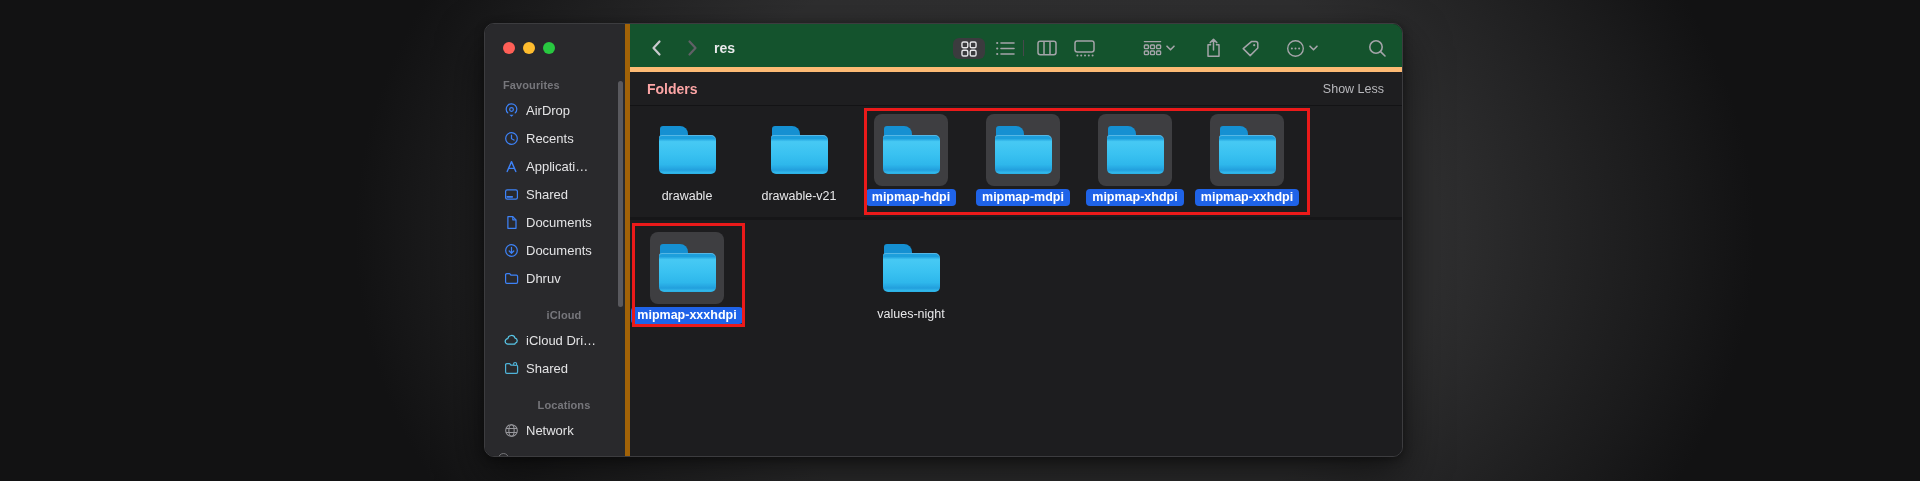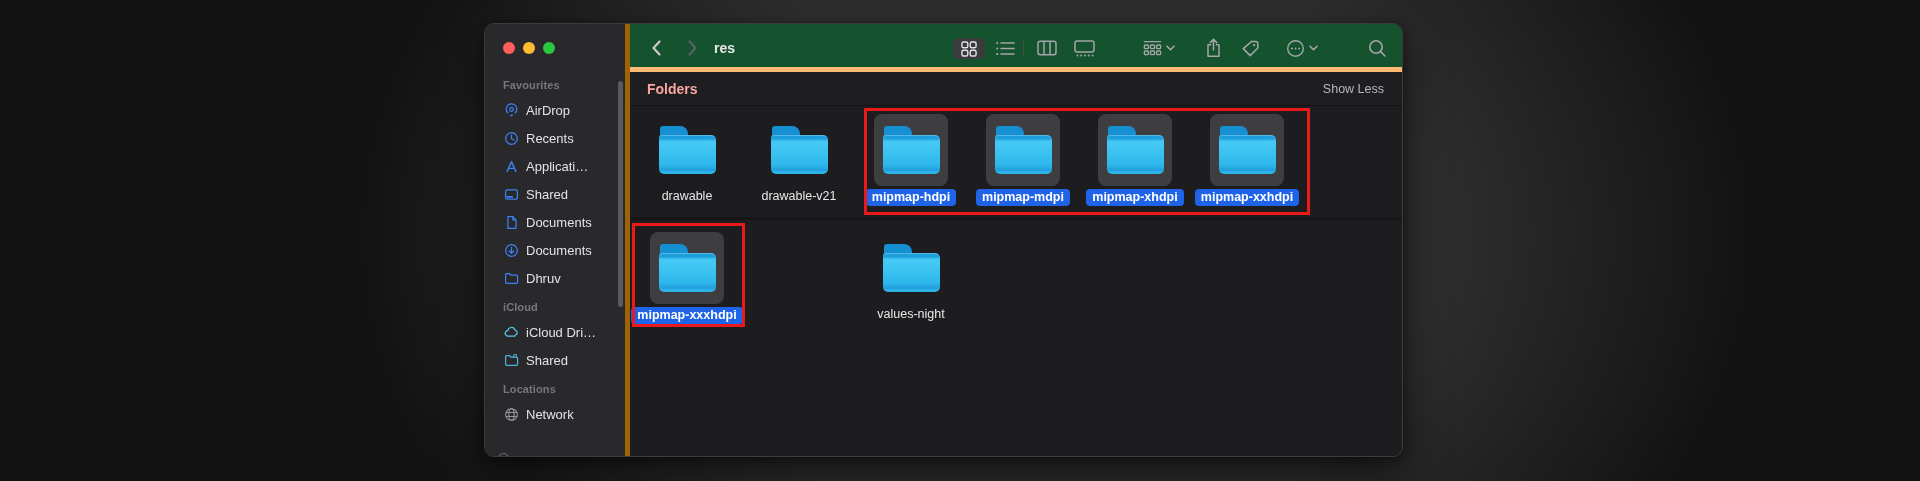--- a/index.html
+++ b/index.html
@@ -25,21 +25,21 @@
   .tl.red{ background:#ff5f57; } .tl.yellow{ background:#febc2e; } .tl.green{ background:#28c840; }
 
   .sb-scroll { position:absolute; left:133px; top:57px; width:5px; height:226px;
     border-radius:3px; background:rgba(130,130,136,.55); }
   .sb-partial { position:absolute; left:13px; top:429px; width:11px; height:11px;
     border-radius:50%; border:1.5px solid #86868a; opacity:.8; }
 
   .sb-list { padding-top:50px; }
   .sb-header { height:22px; line-height:22px; padding-left:18px;
     font-size:11px; font-weight:700; color:#77777c; letter-spacing:.1px; }
-  .sb-header.gap { margin-top:4px; }
+  .sb-header.gap { margin-top:12px;text-align:center; }
   .sb-item { height:28px; display:flex; align-items:center; padding-left:19px; gap:7px;
     font-size:13px; color:#e3e3e5; white-space:nowrap; overflow:hidden; }
   .sb-item svg { flex:0 0 auto; }
 
   
   .main { position:relative; flex:1; display:flex; flex-direction:column; min-width:0; }
 
   .toolbar { position:relative; height:48px; flex:0 0 48px; background:#14532d;
     border-bottom:5px solid #fdba74; }
   .tbtn { position:absolute; top:0; height:48px; display:flex; align-items:center; justify-content:center; }

